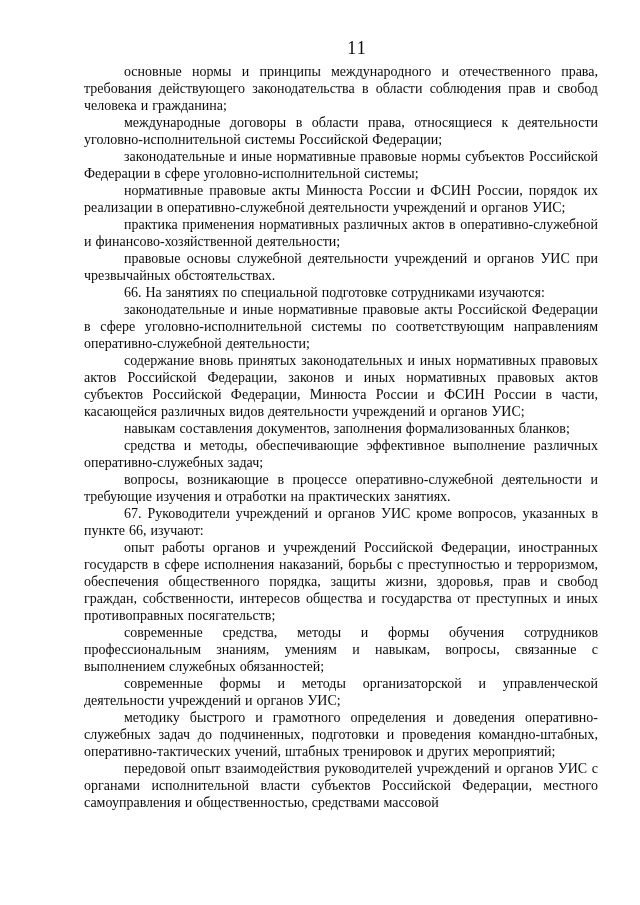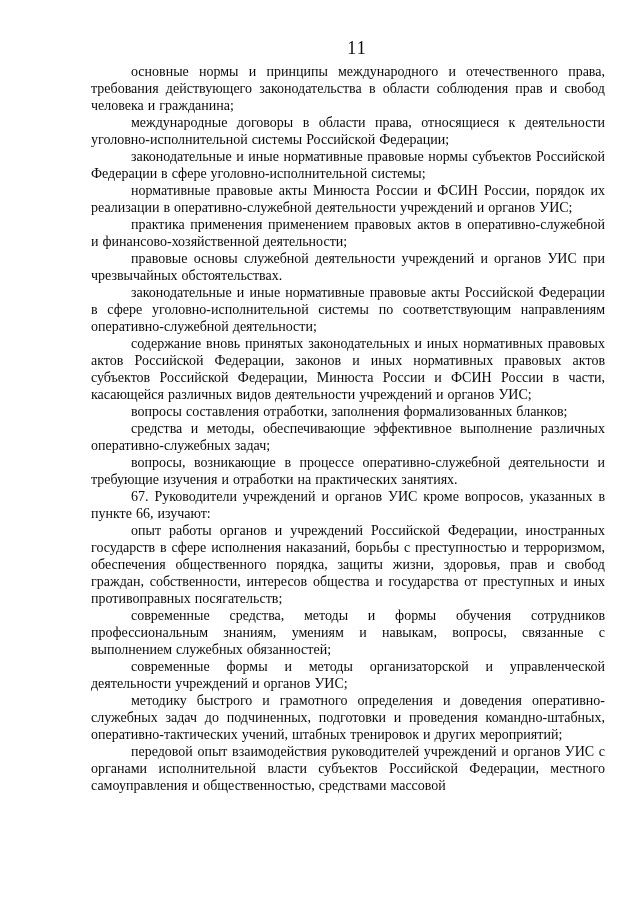--- a/index.html
+++ b/index.html
@@ -22,21 +22,21 @@
     left: 100px;
     width: 514px;
     text-align: center;
     font-size: 18px;
     line-height: 16px;
     letter-spacing: 1px;
   }
   .body-text {
     position: absolute;
     top: 63px;
-    left: 91px;
+    left: 84px;
     width: 514px;
   }
   .body-text p {
     margin: 0;
     padding: 0;
     font-size: 14px;
     line-height: 17px;
     text-indent: 40px;
     text-align: justify;
     word-spacing: 0.5px;
@@ -45,25 +45,26 @@
 </head>
 <body>
 
 <div class="page">
   <div class="page-number">11</div>
   <div class="body-text">
     <p>основные нормы и принципы международного и отечественного права, требования действующего законодательства в области соблюдения прав и свобод человека и гражданина;</p>
     <p>международные договоры в области права, относящиеся к деятельности уголовно-исполнительной системы Российской Федерации;</p>
     <p>законодательные и иные нормативные правовые нормы субъектов Российской Федерации в сфере уголовно-исполнительной системы;</p>
     <p>нормативные правовые акты Минюста России и ФСИН России, порядок их реализации в оперативно-служебной деятельности учреждений и органов УИС;</p>
-    <p>практика применения применением правовых актов в оперативно-служебной и финансово-хозяйственной деятельности;</p>
+    <p>практика применения нормативных различных актов в оперативно-служебной и финансово-хозяйственной деятельности;</p>
     <p>правовые основы служебной деятельности учреждений и органов УИС при чрезвычайных обстоятельствах.</p>
+    <p>66. На занятиях по специальной подготовке сотрудниками изучаются:</p>
     <p>законодательные и иные нормативные правовые акты Российской Федерации в сфере уголовно-исполнительной системы по соответствующим направлениям оперативно-служебной деятельности;</p>
     <p>содержание вновь принятых законодательных и иных нормативных правовых актов Российской Федерации, законов и иных нормативных правовых актов субъектов Российской Федерации, Минюста России и ФСИН России в части, касающейся различных видов деятельности учреждений и органов УИС;</p>
-    <p>вопросы составления отработки, заполнения формализованных бланков;</p>
+    <p>навыкам составления документов, заполнения формализованных бланков;</p>
     <p>средства и методы, обеспечивающие эффективное выполнение различных оперативно-служебных задач;</p>
     <p>вопросы, возникающие в процессе оперативно-служебной деятельности и требующие изучения и отработки на практических занятиях.</p>
     <p>67. Руководители учреждений и органов УИС кроме вопросов, указанных в пункте 66, изучают:</p>
     <p>опыт работы органов и учреждений Российской Федерации, иностранных государств в сфере исполнения наказаний, борьбы с преступностью и терроризмом, обеспечения общественного порядка, защиты жизни, здоровья, прав и свобод граждан, собственности, интересов общества и государства от преступных и иных противоправных посягательств;</p>
     <p>современные средства, методы и формы обучения сотрудников профессиональным знаниям, умениям и навыкам, вопросы, связанные с выполнением служебных обязанностей;</p>
     <p>современные формы и методы организаторской и управленческой деятельности учреждений и органов УИС;</p>
     <p>методику быстрого и грамотного определения и доведения оперативно-служебных задач до подчиненных, подготовки и проведения командно-штабных, оперативно-тактических учений, штабных тренировок и других мероприятий;</p>
     <p>передовой опыт взаимодействия руководителей учреждений и органов УИС с органами исполнительной власти субъектов Российской Федерации, местного самоуправления и общественностью, средствами массовой</p>
   </div>
 </div>

